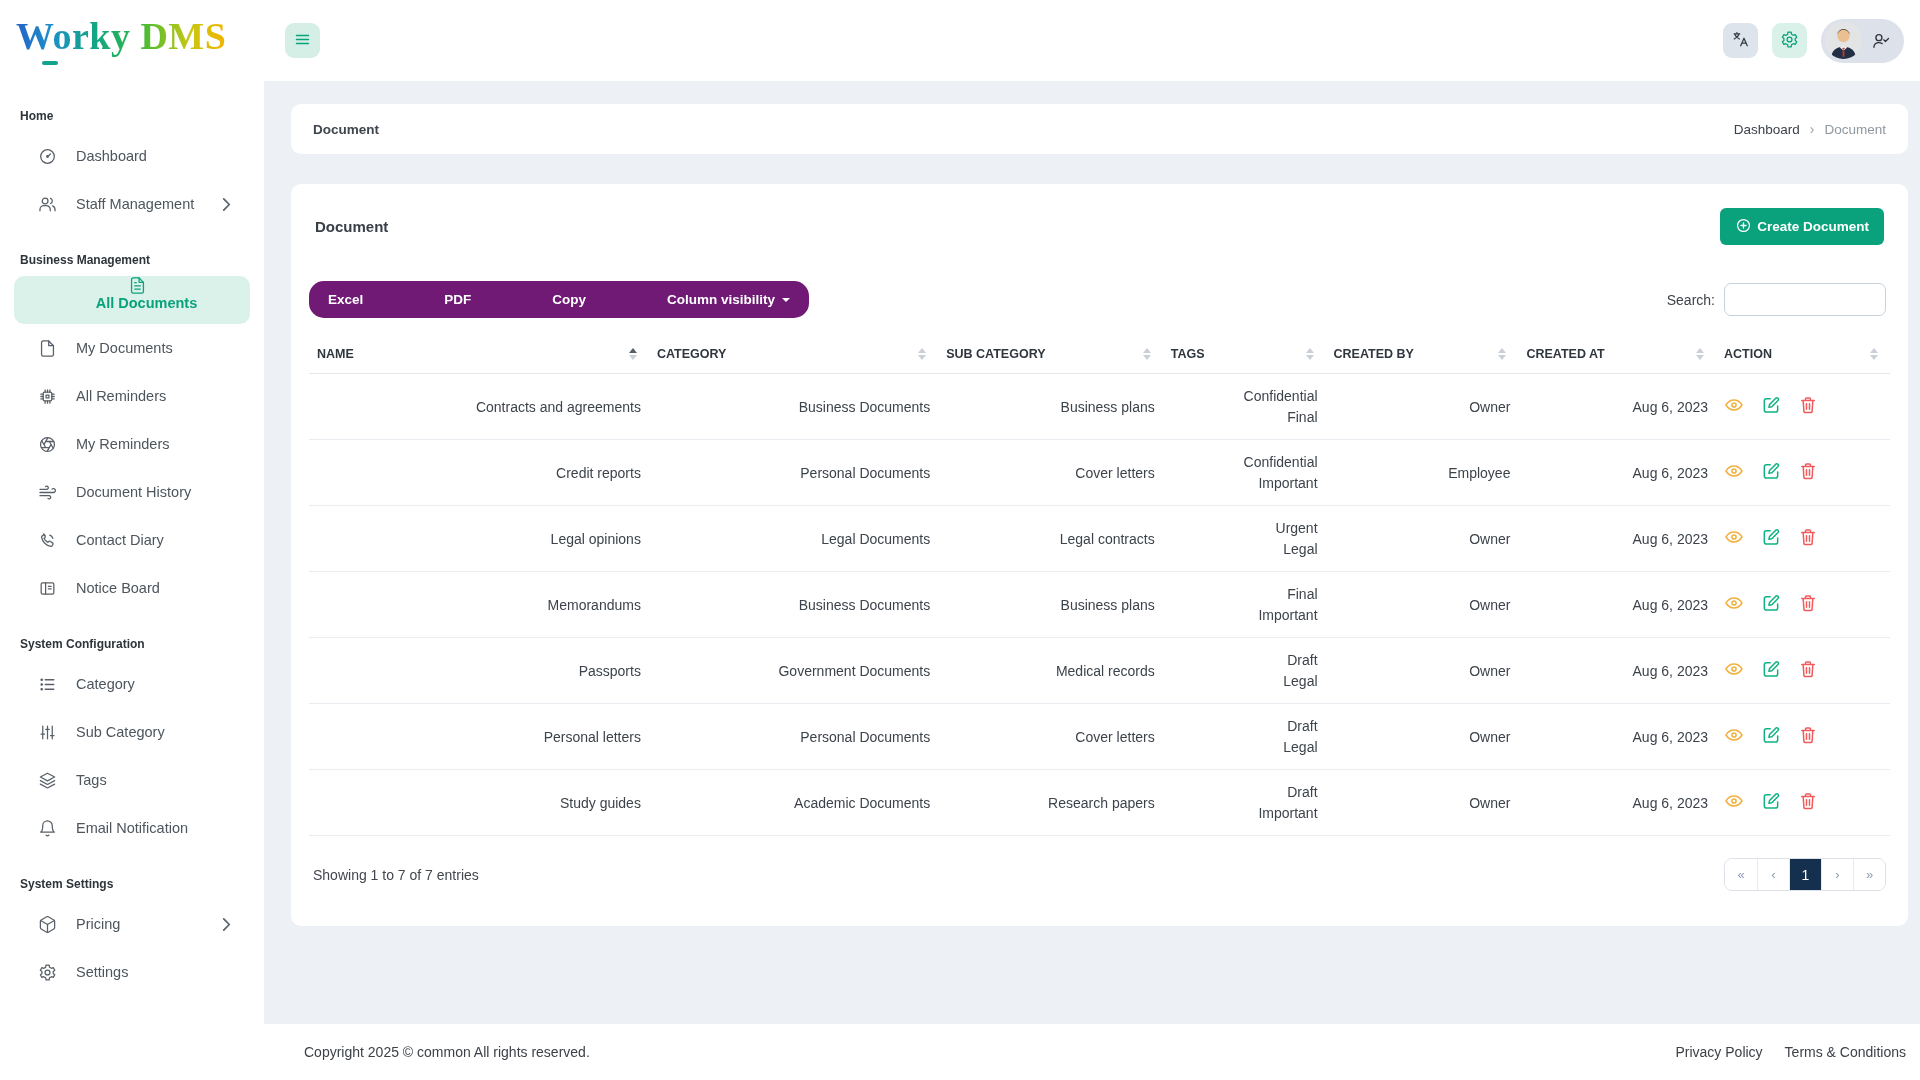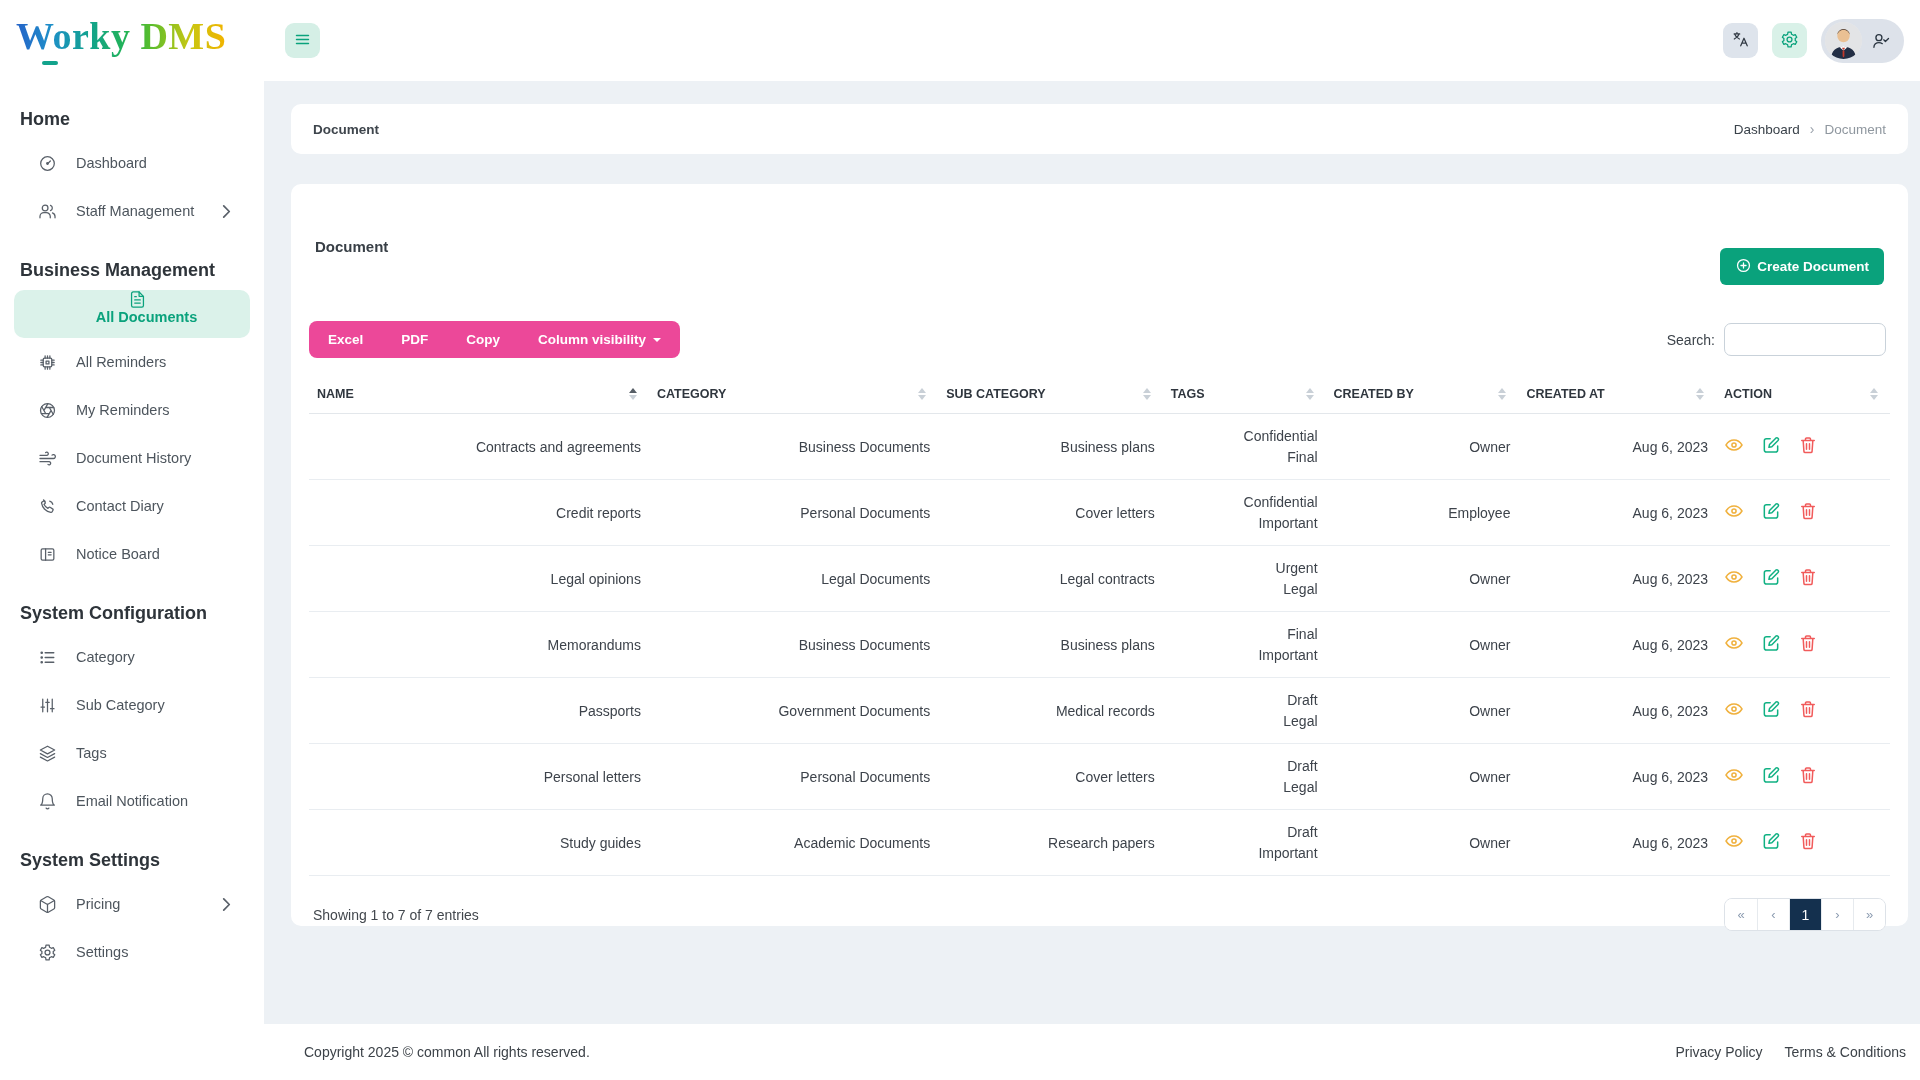--- a/index.html
+++ b/index.html
@@ -7,21 +7,21 @@
   body { font-family:"Liberation Sans", sans-serif; background:#fff; overflow:hidden; color:#3f454c; }
   .app { display:flex; height:100%; }
 
   
   .sidebar { flex:0 0 264px; width:264px; background:#fff; overflow:hidden; }
   .logo-area { padding:16px 0 4px 16px; height:84px; }
   .logo-text { font-family:"Liberation Serif", serif; font-weight:bold; font-size:38px; line-height:1.1; letter-spacing:.5px;
     background:linear-gradient(90deg,#2563c8 0%,#1e8fc9 14%,#12a38c 30%,#22b356 44%,#57bd2e 54%,#c8c713 70%,#f0b400 84%,#f59e00 100%);
     -webkit-background-clip:text; background-clip:text; color:transparent; white-space:nowrap; }
   .logo-dash { width:16px; height:4px; border-radius:2px; background:#12a38c; margin:3px 0 0 26px; }
-  .nav-section-title { font-size:18px; font-weight:bold; color:#2e343a; padding:25px 6px 9px; margin:0 14px; }
+  .nav-section-title { font-size:12px; font-weight:bold; color:#2e343a; padding:25px 6px 9px; margin:0 14px; }
   .nav-item { display:flex; align-items:center; height:48px; margin:0 14px; padding:0 14px 0 24px; border-radius:10px;
     font-size:14.5px; color:#4d555d; cursor:pointer; }
   .nav-item .icon { display:flex; color:#596069; }
   .nav-item .icon svg { width:19px; height:19px; }
   .nav-label { margin-left:19px; }
   .nav-item.active { background:#dbf2ea; color:#0aa27c; font-weight:bold;flex-direction:column; }
   .nav-item.active .icon { color:#0aa27c; }
   .chev { margin-left:auto; color:#6a7178; display:flex; }
   .chev svg { width:12px; height:12px; }
 
@@ -46,25 +46,25 @@
   .crumbs { display:flex; align-items:center; gap:10px; font-size:13.5px; }
   .crumb-current-page { color:#3a424a; cursor:pointer; }
   .crumb-sep { color:#9aa2ab; font-size:14px; }
   .crumb-muted { color:#8f979f; }
 
   .main-card { background:#fff; border-radius:10px; margin-top:30px; height:742px; padding:24px 18px 20px; }
 
   .card-head { display:flex; align-items:center; justify-content:space-between; padding:0 6px; }
   .card-title { font-size:15px; font-weight:bold; color:#383f46; }
   .create-btn { background:#0aa27c; color:#fff; border:none; border-radius:6px; height:37px; padding:0 15px;
-    font-size:13.5px; font-weight:bold; display:flex; align-items:center; gap:5px; cursor:pointer; font-family:inherit;margin-top:40px; }
+    font-size:13.5px; font-weight:bold; display:flex; align-items:center; gap:5px; cursor:pointer; font-family:inherit; }
   .create-btn svg { width:17px; height:17px; }
 
   .toolbar { display:flex; align-items:center; justify-content:space-between; margin-top:36px; padding:0 0 0 0; }
-  .btn-group { display:flex; background:#ec4899; border-radius:8px; overflow:hidden; }
+  .btn-group { display:flex; background:#701a75; border-radius:15px; overflow:hidden;gap:43px; }
   .dt-btn { background:transparent; border:none; color:#fff; font-weight:bold; font-size:13.5px; padding:11px 19px; cursor:pointer; font-family:inherit; display:flex; align-items:center; gap:7px; }
   .caret { width:0; height:0; border-left:4px solid transparent; border-right:4px solid transparent; border-top:4px solid #fff; }
   .search-wrap { display:flex; align-items:center; gap:9px; font-size:14px; color:#3c434a; padding-right:4px; }
   .search-input { width:162px; height:33px; border:1px solid #c9d2da; border-radius:7px; padding:0 10px; font-size:14px; font-family:inherit; color:#3f454c; outline:none; background:#fff; }
 
   table { width:100%; border-collapse:collapse; margin-top:16px; font-size:14px; color:#3d434b; table-layout:fixed; }
   thead th { text-align:left; font-size:12.5px; font-weight:bold; color:#2f363e; padding:13px 8px 12px; border-bottom:1px solid #e3e7eb; cursor:pointer; }
   .th-inner { display:flex; align-items:center; justify-content:space-between;gap:48px; }
   .sort { display:flex; flex-direction:column; gap:2px; margin-right:4px; }
   .sort i { display:block; width:0; height:0; border-left:4px solid transparent; border-right:4px solid transparent; }
@@ -131,20 +131,29 @@
         </div>
         <div class="nav-section-title">Business Management</div>
         <div class="nav-item active">
           <span class="icon">
             <svg viewBox="0 0 24 24" fill="none" stroke="currentColor" stroke-width="1.6" stroke-linecap="round" stroke-linejoin="round" width="100%" height="100%">
               <path d="M14 2.5H6.5a2 2 0 0 0-2 2v15a2 2 0 0 0 2 2h11a2 2 0 0 0 2-2V8Z"></path>
               <path d="M14 2.5V8h5.5M15.5 12.5h-7M15.5 16.5h-7M10.5 8.5h-2"></path>
             </svg>
           </span>
           <span class="nav-label">All Documents</span>
+        </div>
+        <div class="nav-item">
+          <span class="icon">
+            <svg viewBox="0 0 24 24" fill="none" stroke="currentColor" stroke-width="1.6" stroke-linecap="round" stroke-linejoin="round" width="100%" height="100%">
+              <path d="M13.5 2.5h-7a2 2 0 0 0-2 2v15a2 2 0 0 0 2 2h11a2 2 0 0 0 2-2V8.5Z"></path>
+              <path d="M13.5 2.5v6h6"></path>
+            </svg>
+          </span>
+          <span class="nav-label">My Documents</span>
         </div>
         <div class="nav-item">
           <span class="icon">
             <svg viewBox="0 0 24 24" fill="none" stroke="currentColor" stroke-width="1.6" stroke-linecap="round" stroke-linejoin="round" width="100%" height="100%">
               <rect x="6.6" y="6.6" width="10.8" height="10.8" rx="1.6"></rect>
               <rect x="10.2" y="10.2" width="3.6" height="3.6"></rect>
               <path d="M9 3.6v3M12 3.6v3M15 3.6v3M9 17.4v3M12 17.4v3M15 17.4v3M3.6 9h3M3.6 12h3M3.6 15h3M17.4 9h3M17.4 12h3M17.4 15h3"></path>
             </svg>
           </span>
           <span class="nav-label">All Reminders</span>

